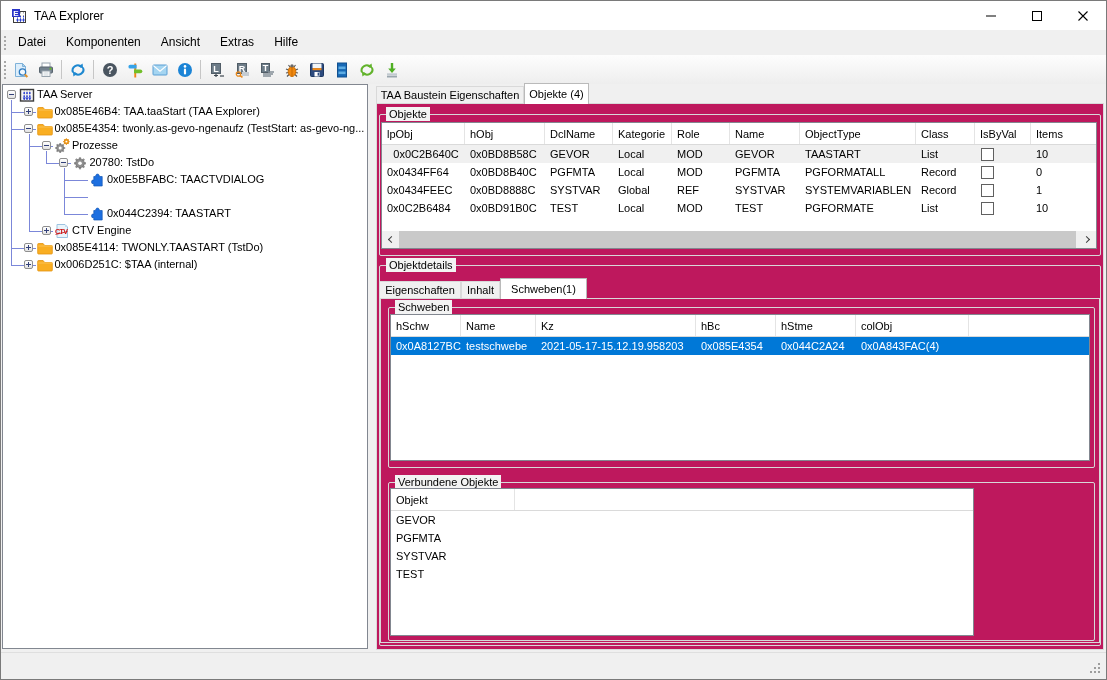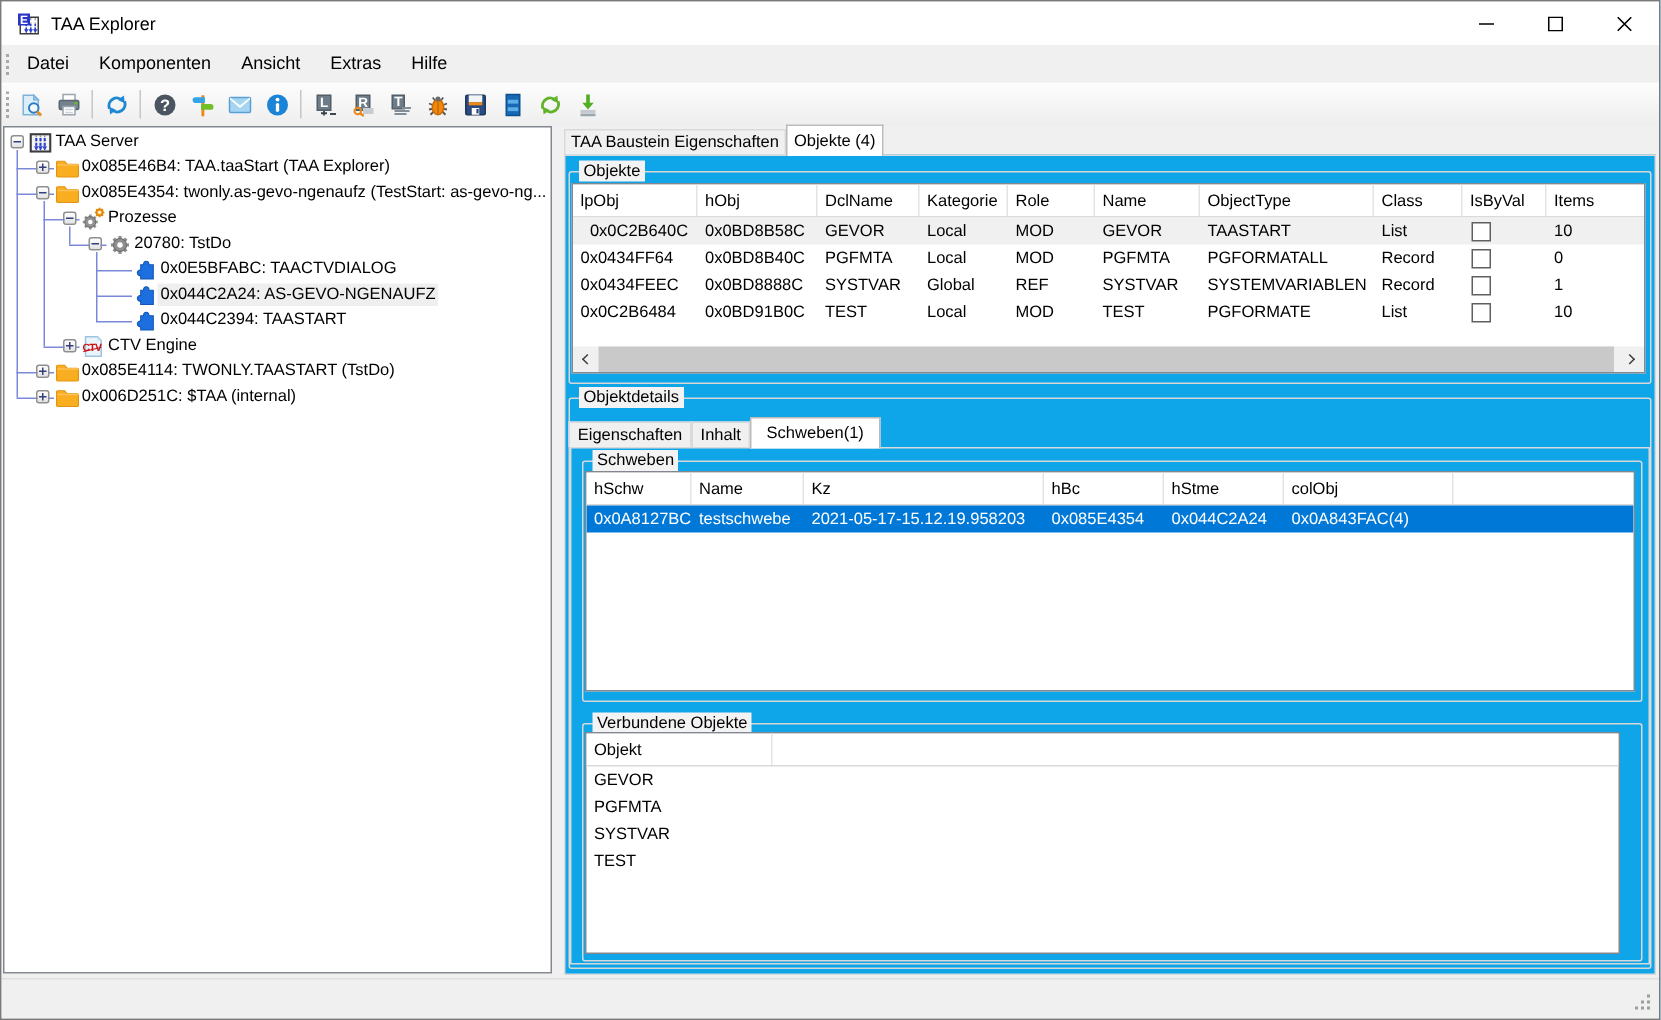--- a/index.html
+++ b/index.html
@@ -39,21 +39,21 @@
   .tree-label{position:absolute;top:1px;height:15px;line-height:15px;padding:0 2px;}
   .tree-label.hl{background:#efefef;}
   .tline{position:absolute;background:#7b87d9;}
   .texp{position:absolute;width:9px;height:9px;border:1px solid #8f8f8f;border-radius:2px;
     background:linear-gradient(#ffffff,#e2e2e2);}
   .texp::before{content:"";position:absolute;left:1px;right:1px;top:3px;height:1px;background:#33417a;}
   .texp.plus::after{content:"";position:absolute;top:1px;bottom:1px;left:3px;width:1px;background:#33417a;}
   .tab{position:absolute;border:1px solid #d9d9d9;border-bottom:none;background:#f0f0f0;
     display:flex;align-items:center;justify-content:center;white-space:nowrap;}
   .tab.active{background:#ffffff;border-color:#bababa;z-index:5;}
-  .pane{position:absolute;border:1px solid #d9d9d9;background:#0ea5e9;}
+  .pane{position:absolute;border:1px solid #d9d9d9;background:#be185d;}
   .pane-outer{left:375px;top:19px;width:728px;height:547px;}
   
   .groupbox{position:absolute;border:1px solid #d8d8d8;border-radius:2px;}
   .groupbox>.gb-label{position:absolute;top:-8px;left:6px;background:#f3f3f3;padding:0 3px;line-height:14px;height:14px;}
   
   .listview{position:absolute;background:#ffffff;border:1px solid #828790;overflow:hidden;}
   .lv-header{display:flex;background:#ffffff;border-bottom:1px solid #dadada;}
   .lv-hcell{border-right:1px solid #e4e4e4;padding:0 0 0 5px;display:flex;align-items:center;white-space:nowrap;overflow:hidden;flex:0 0 auto;}
   .lv-row{display:flex;align-items:stretch;white-space:nowrap;}
   .lv-cell{padding:0 0 0 5px;display:flex;align-items:center;overflow:hidden;flex:0 0 auto;}
@@ -373,28 +373,20 @@
             <span class="tree-label" style="left: 84.5px;">20780: TstDo</span>
           </div>
           <div class="tree-row" style="left: 0px; top: 86px; right: 0px;">
             <span class="tree-icon" style="left: 86px;">
               <svg xmlns="http://www.w3.org/2000/svg" width="16" height="16" viewBox="0 0 16 16">
                 <path d="M4.8 4.5 h2 a1.8 1.8 0 1 1 3.4 0 h3 v9.5 h-8.4 v-2.3 a1.85 1.85 0 1 1 0 -3.6 z" fill="#1d6fe0" stroke="#1256b4" stroke-width="0.7"></path>
               </svg>
             </span>
             <span class="tree-label" style="left: 102px;">0x0E5BFABC: TAACTVDIALOG</span>
           </div>
-          <div class="tree-row" style="left: 0px; top: 103px; right: 0px;">
-            <span class="tree-icon" style="left: 86px;">
-              <svg xmlns="http://www.w3.org/2000/svg" width="16" height="16" viewBox="0 0 16 16">
-                <path d="M4.8 4.5 h2 a1.8 1.8 0 1 1 3.4 0 h3 v9.5 h-8.4 v-2.3 a1.85 1.85 0 1 1 0 -3.6 z" fill="#1d6fe0" stroke="#1256b4" stroke-width="0.7"></path>
-              </svg>
-            </span>
-            <span class="tree-label hl" style="left: 102px;">0x044C2A24: AS-GEVO-NGENAUFZ</span>
-          </div>
           <div class="tree-row" style="left: 0px; top: 120px; right: 0px;">
             <span class="tree-icon" style="left: 86px;">
               <svg xmlns="http://www.w3.org/2000/svg" width="16" height="16" viewBox="0 0 16 16">
                 <path d="M4.8 4.5 h2 a1.8 1.8 0 1 1 3.4 0 h3 v9.5 h-8.4 v-2.3 a1.85 1.85 0 1 1 0 -3.6 z" fill="#1d6fe0" stroke="#1256b4" stroke-width="0.7"></path>
               </svg>
             </span>
             <span class="tree-label" style="left: 102px;">0x044C2394: TAASTART</span>
           </div>
           <div class="tree-row" style="left: 0px; top: 137px; right: 0px;">
             <span class="texp plus" style="left: 38.5px; top: 4px; position: absolute;"></span>
@@ -677,21 +669,21 @@
               </div>
               <div class="lv-cell" style="width: 113px;">
                 <span>0x0A843FAC(4)</span>
               </div>
             </div>
           </div>
 
         <div class="groupbox" id="gb-verbundene" style="left:7px;top:183px;width:707px;height:159px;">
           <span class="gb-label">Verbundene Objekte</span>
         </div>
-        <div class="listview" id="lv-verbundene" style="left:9px;top:189px;width:690px;height:148px;">
+        <div class="listview" id="lv-verbundene" style="left:9px;top:189px;width:584px;height:148px;">
             <div class="lv-header" style="height: 22px;">
               <div class="lv-hcell" style="width: 124px;">
                 <span>Objekt</span>
               </div>
             </div>
             <div class="lv-row" style="height: 18px;">
               <div class="lv-cell" style="width: 124px;">
                 <span>GEVOR</span>
               </div>
             </div>

